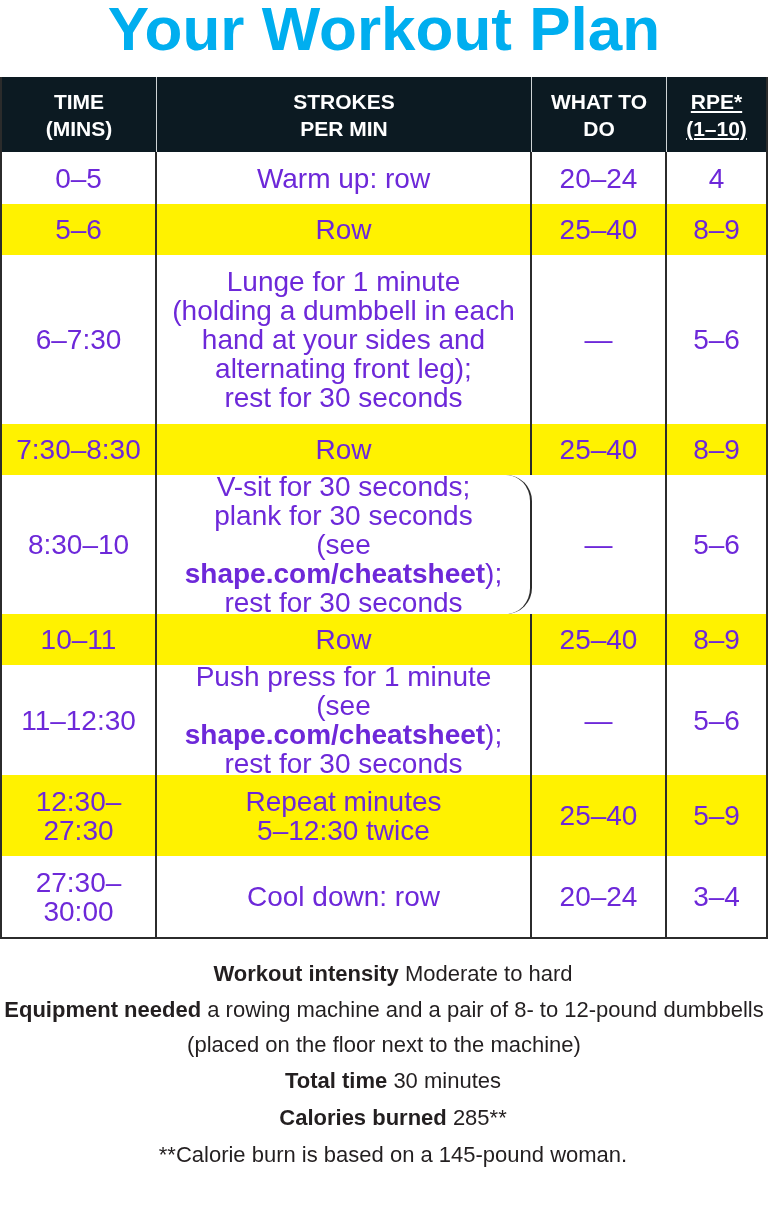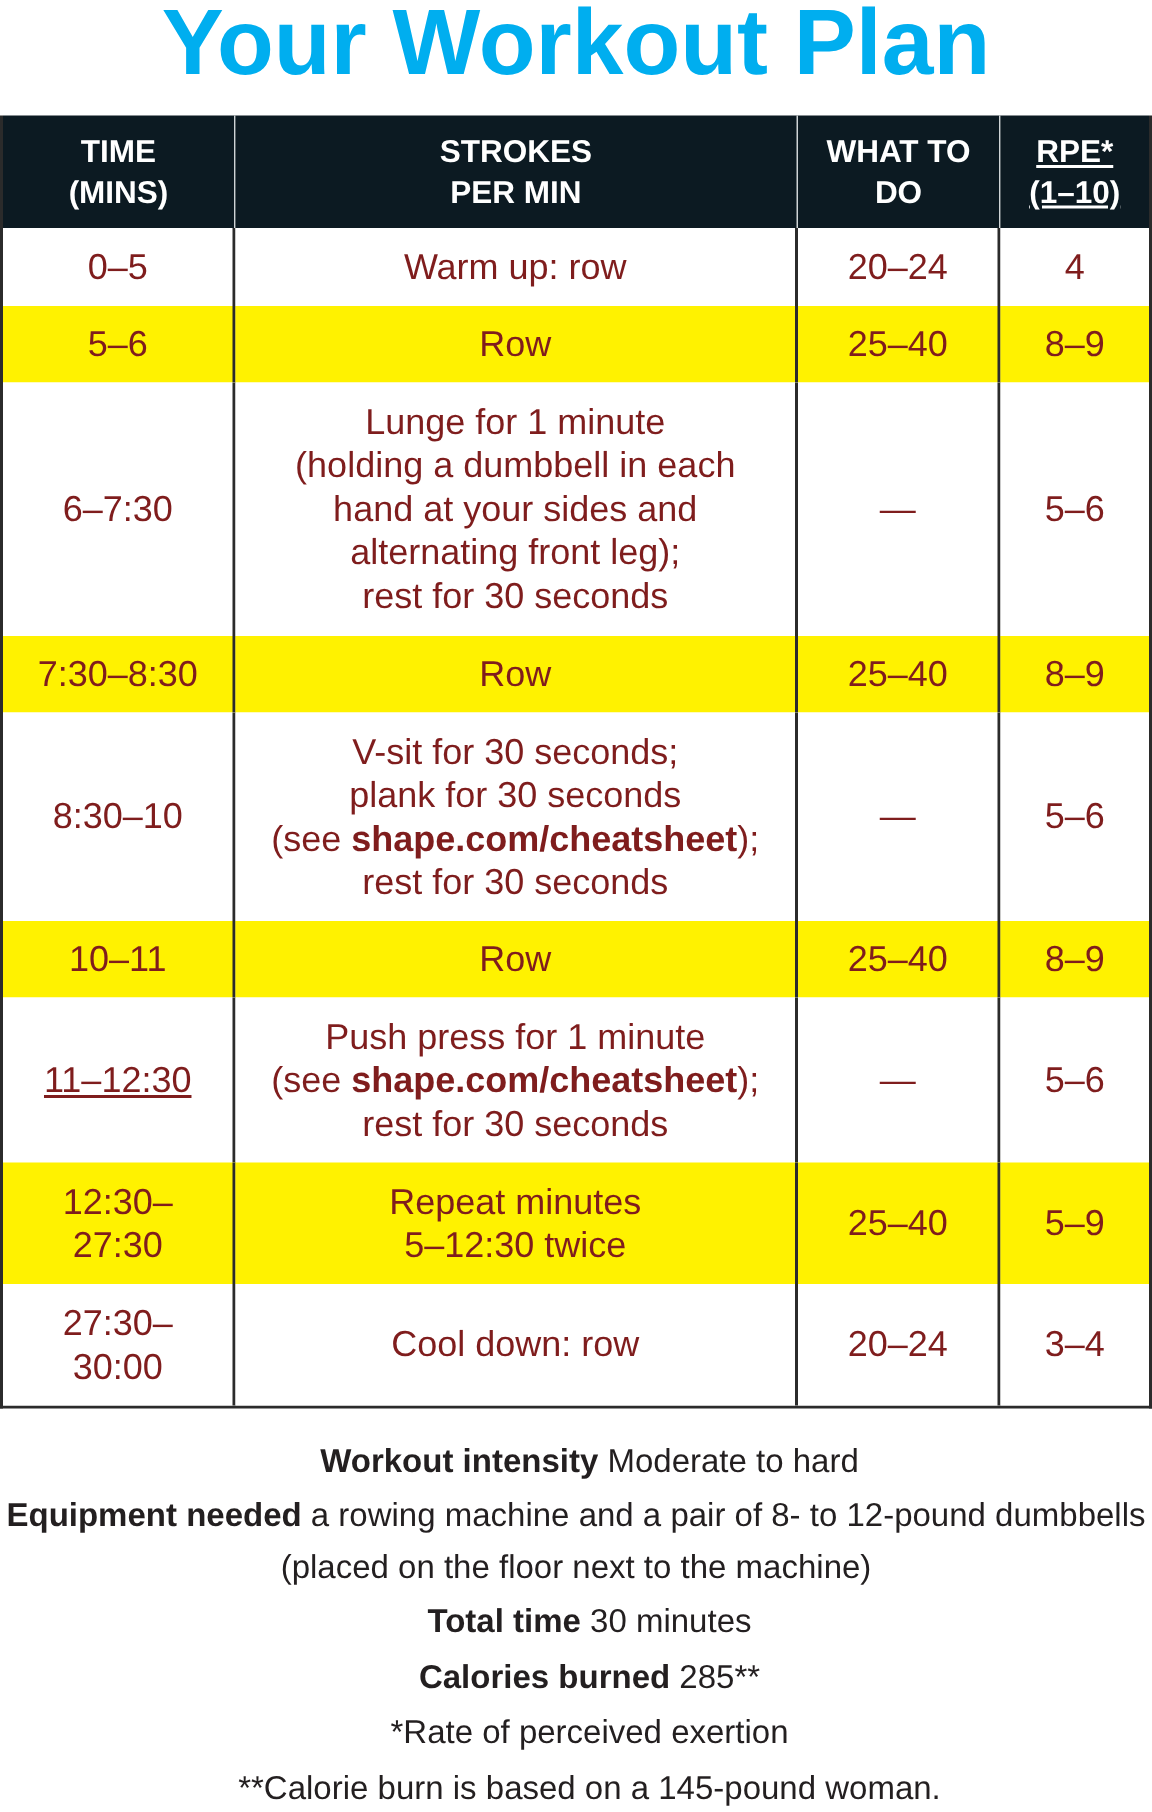--- a/index.html
+++ b/index.html
@@ -13,21 +13,21 @@
   }
 
   .table {
     position: absolute; left: 0; top: 77px; width: 768px;
     border: 2px solid #2b2b2b; border-top: none;
     display: grid;
     grid-template-columns: 155px 375px 135px 1fr;
   }
   .cell {
     display: flex; align-items: center; justify-content: center; text-align: center;
-    font-size: 24px; line-height: 29px; color: #7f1d1d;
+    font-size: 28px; line-height: 29px; color: #6d28d9;
     border-right: 2px solid #2b2b2b;
     padding: 0 6px;
   }
   .cell.last { border-right: none; }
   .hdr {
     background: #0c1a22; color: #ffffff; font-weight: bold;
     font-size: 21px; line-height: 27px; height: 75px;
     border-right: 1px solid #cfd4d6;
   }
   .hdr.last { border-right: none; text-decoration: underline; }
@@ -104,39 +104,39 @@
       <div>7:30–8:30</div>
     </div>
     <div class="cell yellow" style="height: 51px;">
       <div>Row</div>
     </div>
     <div class="cell yellow" style="height: 51px;">25–40</div>
     <div class="cell last yellow" style="height: 51px;">8–9</div>
     <div class="cell white" style="height: 139px; align-items: center;">
       <div>8:30–10</div>
     </div>
-    <div class="cell white" style="height: 139px;">
+    <div class="cell white" style="height: 139px; border-radius: 26px;">
       <div>
         <div>V-sit for 30 seconds;</div>
         <div>plank for 30 seconds</div>
         <div><span>(see </span><b class="link">shape.com/cheatsheet</b><span>);</span></div>
         <div>rest for 30 seconds</div>
       </div>
     </div>
     <div class="cell white" style="height: 139px;">—</div>
     <div class="cell last white" style="height: 139px;">5–6</div>
     <div class="cell yellow" style="height: 51px;">
       <div>10–11</div>
     </div>
     <div class="cell yellow" style="height: 51px;">
       <div>Row</div>
     </div>
     <div class="cell yellow" style="height: 51px;">25–40</div>
     <div class="cell last yellow" style="height: 51px;">8–9</div>
-    <div class="cell white" style="height: 110px; text-decoration: underline;">
+    <div class="cell white" style="height: 110px;">
       <div>11–12:30</div>
     </div>
     <div class="cell white" style="height: 110px;">
       <div>
         <div>Push press for 1 minute</div>
         <div><span>(see </span><b class="link">shape.com/cheatsheet</b><span>);</span></div>
         <div>rest for 30 seconds</div>
       </div>
     </div>
     <div class="cell white" style="height: 110px;">—</div>
@@ -166,15 +166,14 @@
     </div>
     <div class="cell white" style="height: 81px;">20–24</div>
     <div class="cell last white" style="height: 81px;">3–4</div>
   </div>
 
 <div class="footer">
   <div class="line"><strong>Workout intensity</strong><span> Moderate to hard</span></div>
   <div class="wrap"><strong>Equipment needed</strong><span> a rowing machine and a pair of 8- to 12-pound dumbbells (placed on the floor next to the machine)</span></div>
   <div class="line"><strong>Total time</strong><span> 30 minutes</span></div>
   <div class="line"><strong>Calories burned</strong><span> 285**</span></div>
-  <div class="line">*Rate of perceived exertion</div>
   <div class="line">**Calorie burn is based on a 145-pound woman.</div>
 </div>
 
 </body></html>

